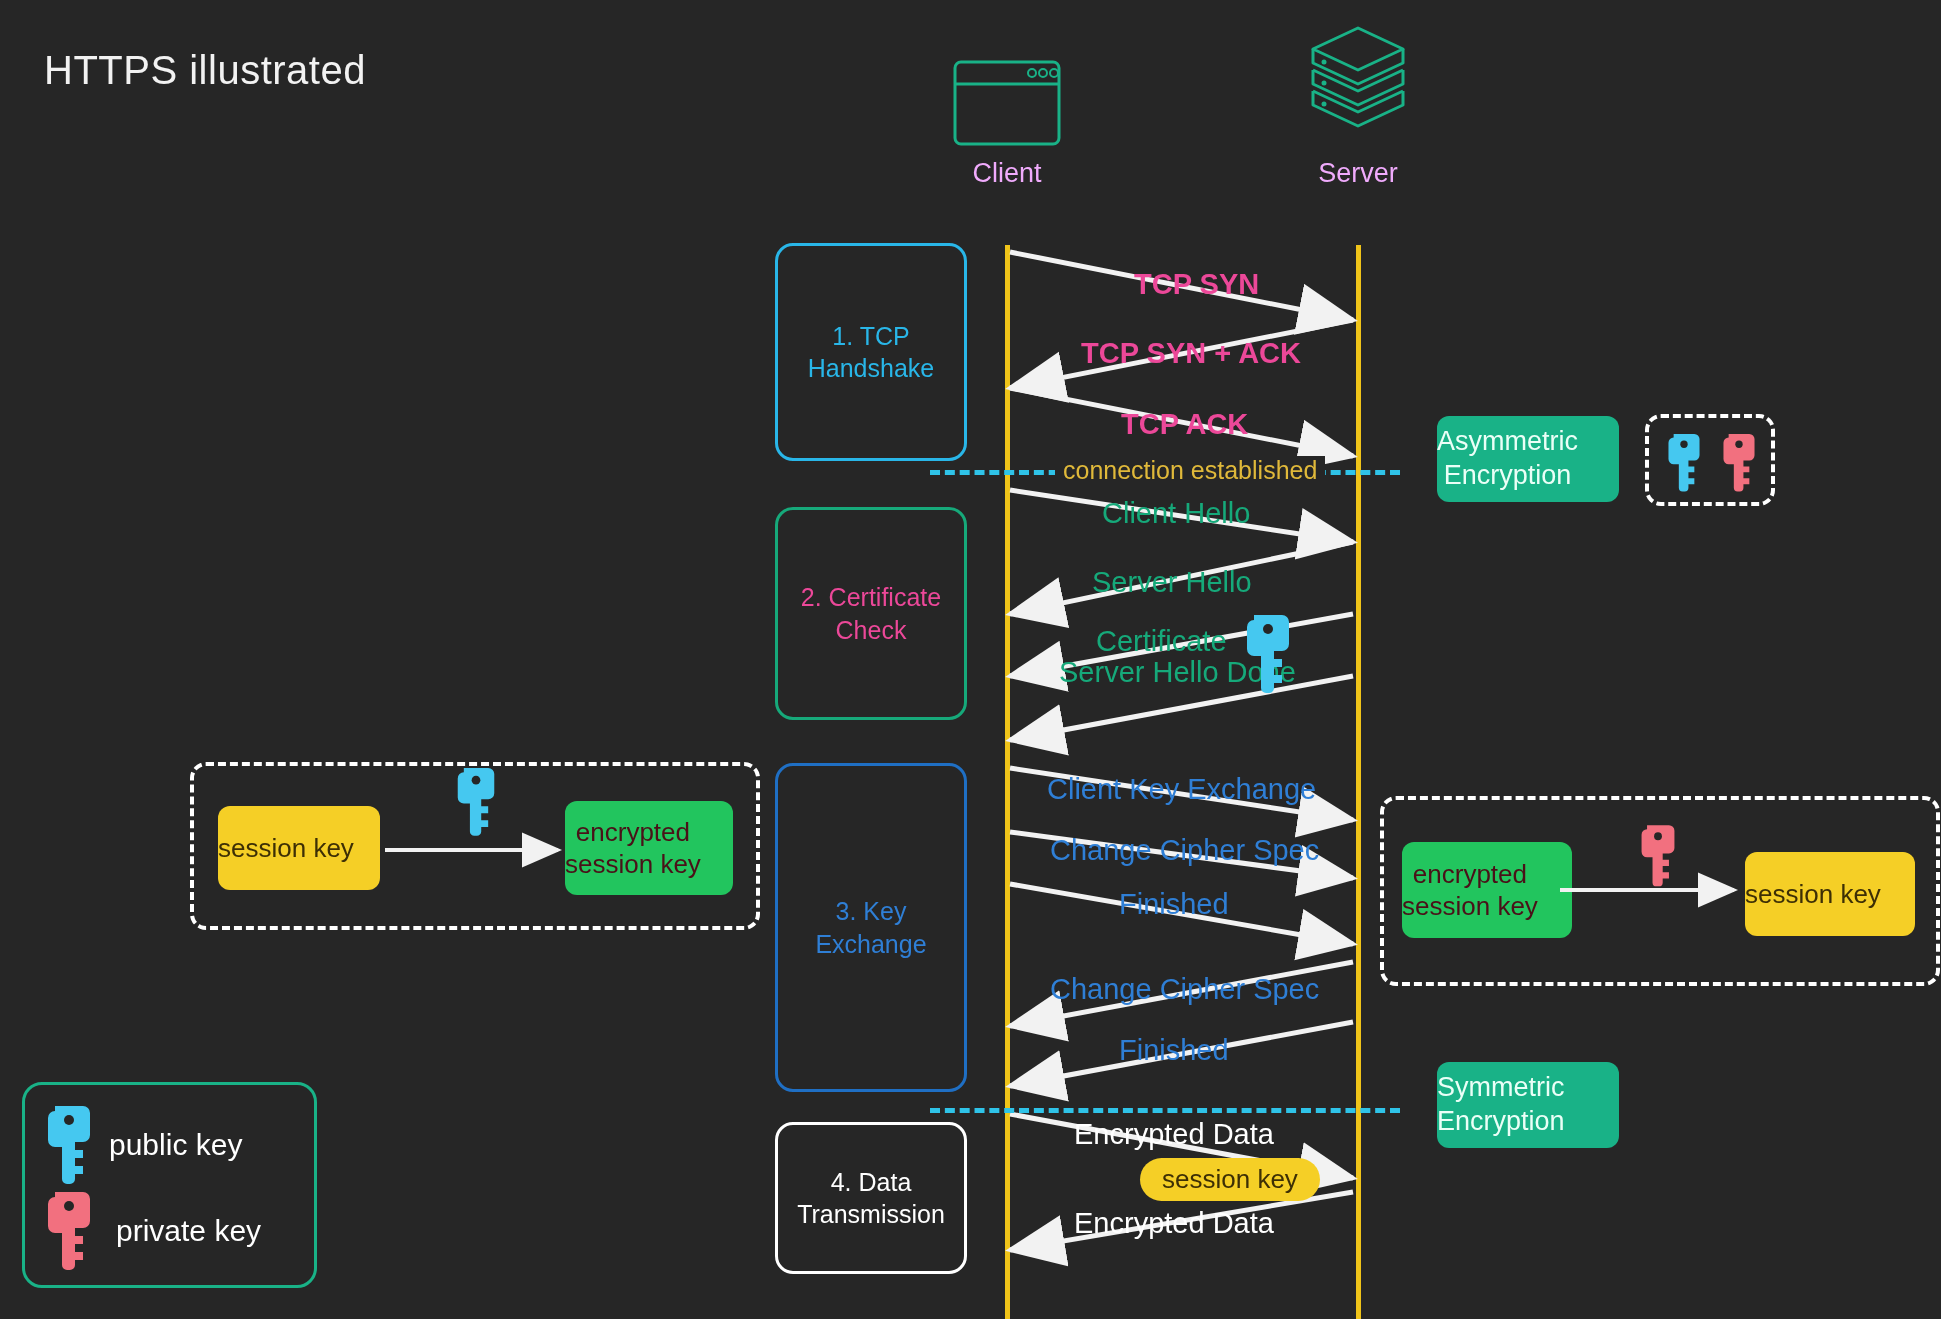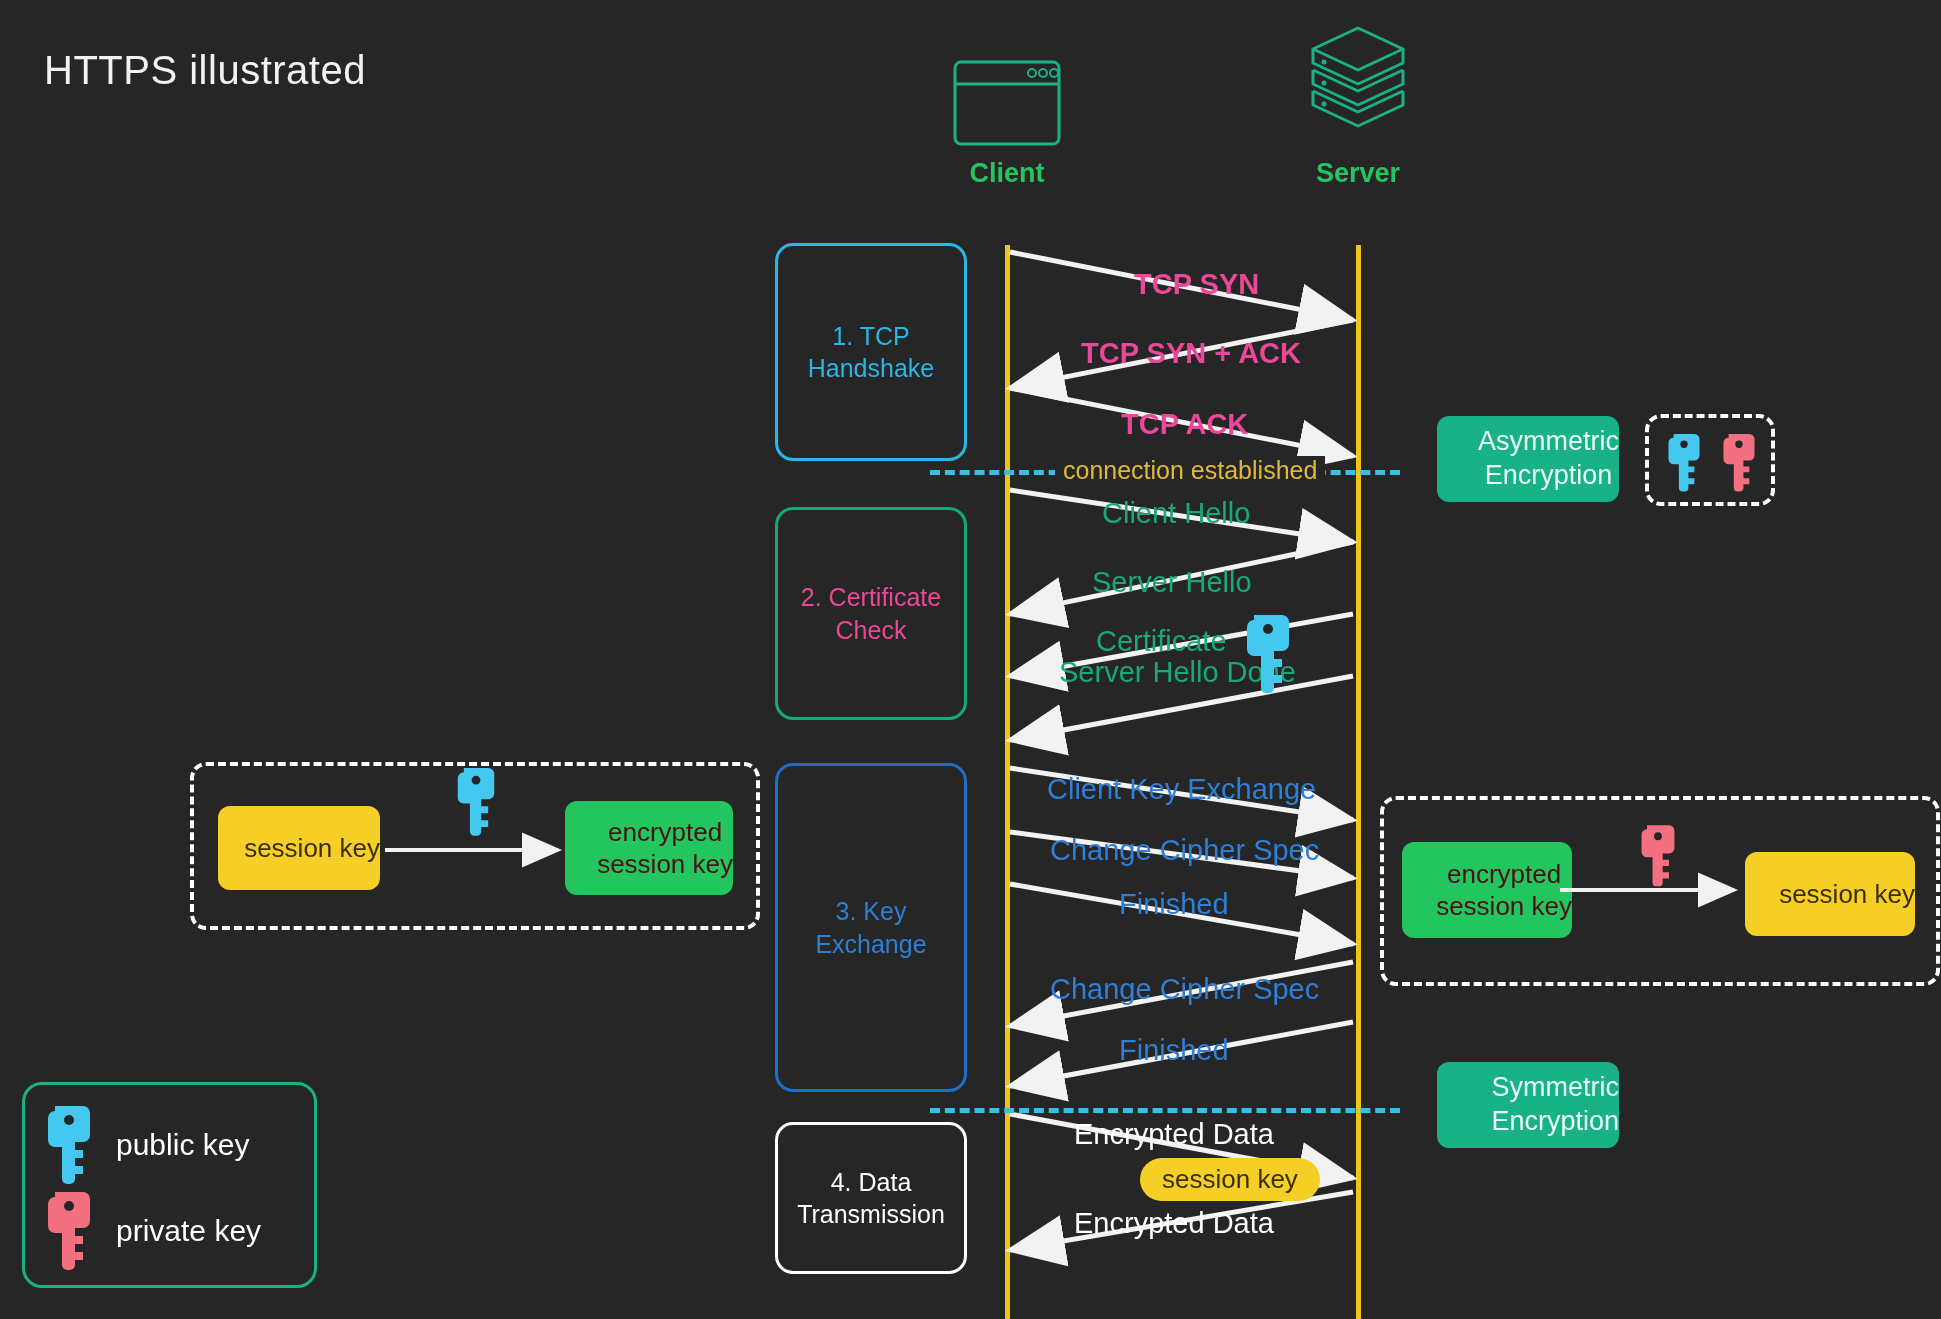--- a/index.html
+++ b/index.html
@@ -11,21 +11,21 @@
   .stage{position:absolute;left:0;top:0;width:1941px;height:1319px;}
 
   
   #page-title{
     position:absolute;left:44px;top:48px;
     font-size:40px;color:#f2f2f2;letter-spacing:.5px;font-weight:400;
   }
 
   
   .actor{position:absolute;text-align:center;}
-  .actor-label{font-size:27px;color:#22c55e;margin-top:4px;font-weight:bold;}
+  .actor-label{font-size:27px;color:#f0abfc;margin-top:4px;}
   #actor-client{left:907px;top:58px;width:200px;}
   #actor-server{left:1258px;top:22px;width:200px;}
 
   
   .lifeline{position:absolute;width:5px;background:#f0c419;top:245px;height:1074px;}
   #lifeline-client{left:1005px;}
   #lifeline-server{left:1356px;}
 
   
   .stage-box{
@@ -55,21 +55,21 @@
     position:absolute;height:0;border-top:5px dashed #2fc3e8;z-index:3;
   }
   .divider-label{
     position:absolute;font-size:25px;color:#e0b93a;background:#262626;
     padding:0 8px;z-index:5;white-space:nowrap;
   }
 
   
   .chip{
     position:absolute;border-radius:12px;display:flex;align-items:center;
-    justify-content:flex-end;text-align:center;line-height:1.25;box-sizing:border-box;
+    justify-content:flex-start;text-align:center;line-height:1.25;box-sizing:border-box;
   }
   .chip.yellow{background:#f5cf26;color:#3d2f05;}
   .chip.red{background:#22c55e;color:#4a1118;}
   .chip.teal{background:#19b287;color:#eafff7;}
 
   .dashbox{
     position:absolute;border:4px dashed #ffffff;border-radius:16px;box-sizing:border-box;
   }
   .solidbox{
     position:absolute;border:3px solid #19b287;border-radius:20px;box-sizing:border-box;
@@ -263,20 +263,20 @@
   <svg class="keyicon" style="left:1722px;top:432px;" width="34" height="60" viewBox="0 0 46 80">
     <path d="M9 2 h28 a7 7 0 0 1 7 7 v22 a7 7 0 0 1 -7 7 h-8 v8 h8 v8 h-8 v8 h8 v8 h-8 v5 a5 5 0 0 1 -5 5 h-3 a5 5 0 0 1 -5 -5 v-32 h-7 a7 7 0 0 1 -7 -7 v-22 a7 7 0 0 1 7 -7 z" fill="#f2707f"></path>
     <circle cx="23" cy="16" r="5" fill="#262626"></circle>
   </svg>
 
   <div class="solidbox" style="left:22px;top:1082px;width:295px;height:206px;"></div>
   <svg class="keyicon" style="left:46px;top:1104px;" width="46" height="80" viewBox="0 0 46 80">
     <path d="M9 2 h28 a7 7 0 0 1 7 7 v22 a7 7 0 0 1 -7 7 h-8 v8 h8 v8 h-8 v8 h8 v8 h-8 v5 a5 5 0 0 1 -5 5 h-3 a5 5 0 0 1 -5 -5 v-32 h-7 a7 7 0 0 1 -7 -7 v-22 a7 7 0 0 1 7 -7 z" fill="#45c8f0"></path>
     <circle cx="23" cy="16" r="5" fill="#262626"></circle>
   </svg>
-  <div class="legend-label" style="left:116px;top:1128px;">public key</div>
+  <div class="legend-label" style="left:109px;top:1128px;">public key</div>
   <svg class="keyicon" style="left:46px;top:1190px;" width="46" height="80" viewBox="0 0 46 80">
     <path d="M9 2 h28 a7 7 0 0 1 7 7 v22 a7 7 0 0 1 -7 7 h-8 v8 h8 v8 h-8 v8 h8 v8 h-8 v5 a5 5 0 0 1 -5 5 h-3 a5 5 0 0 1 -5 -5 v-32 h-7 a7 7 0 0 1 -7 -7 v-22 a7 7 0 0 1 7 -7 z" fill="#f2707f"></path>
     <circle cx="23" cy="16" r="5" fill="#262626"></circle>
   </svg>
   <div class="legend-label" style="left:116px;top:1214px;">private key</div>
 
 </div>
 
 </body></html>

